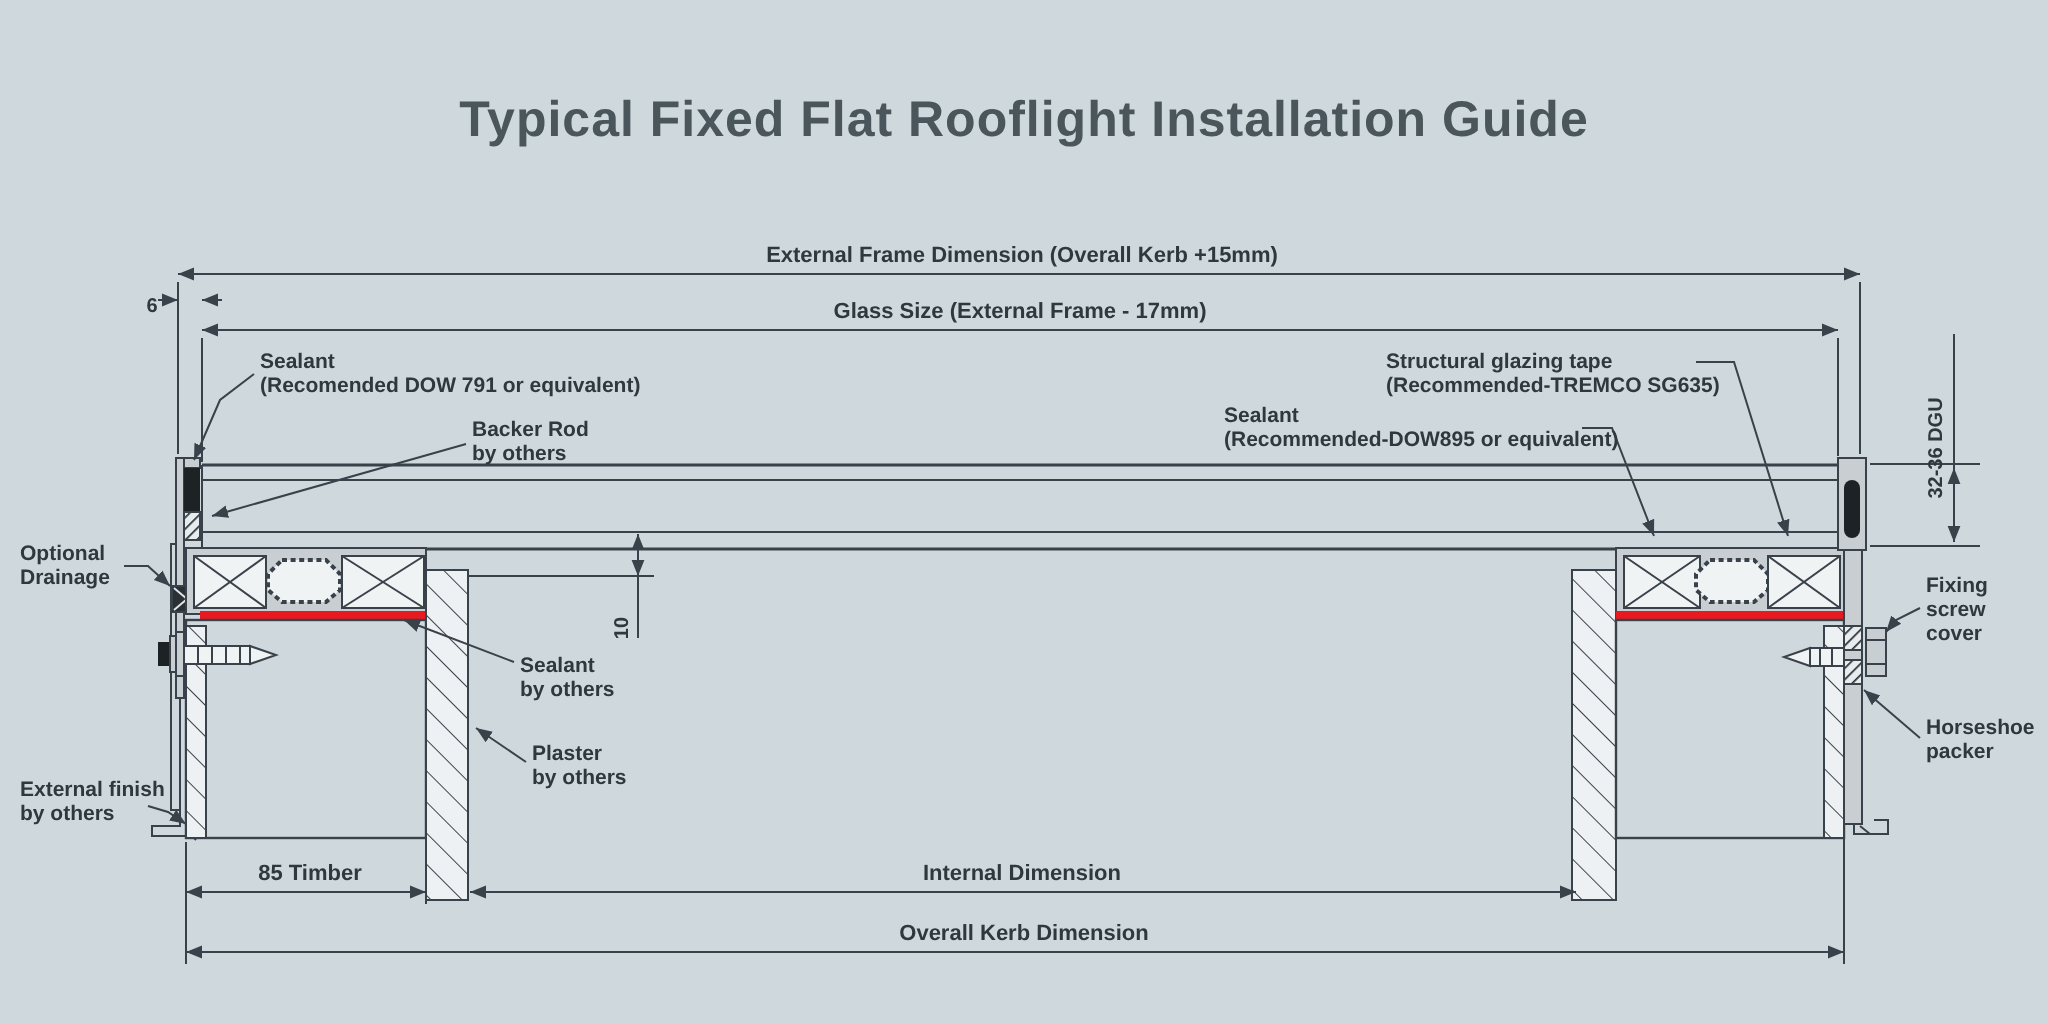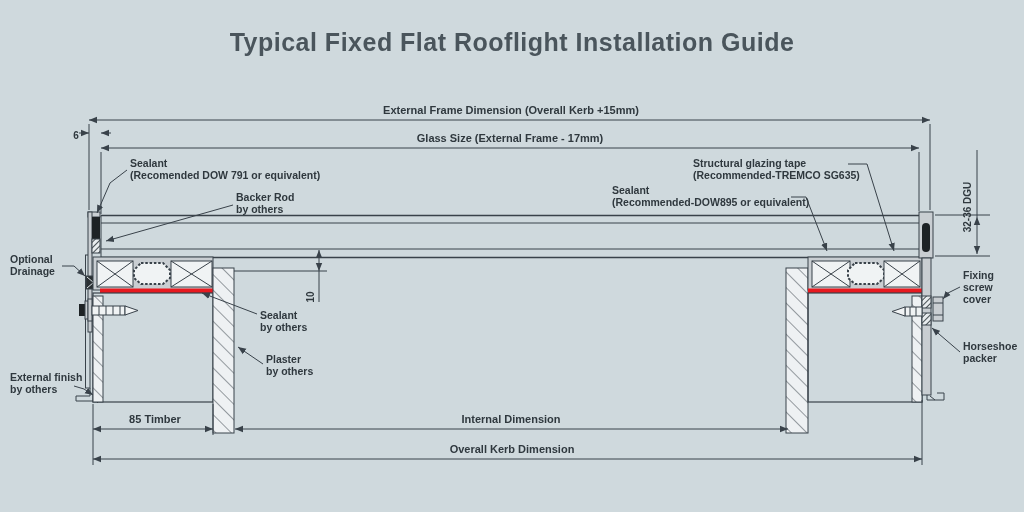--- a/index.html
+++ b/index.html
@@ -2,21 +2,21 @@
 <html style="--background: #cfd9dd; --line: #39424a; --ink: #2f383e; --title-ink: #4a555c; --sealant-red: #e8191f; --aluminum: #c9ced2;"><head>
 <meta charset="utf-8">
 <style>
   html,body{margin:0;padding:0;}
   body{
     width:1024px;height:512px;
     background:var(--background,#cfd9dd);
     font-family:"Liberation Sans",sans-serif;
     overflow:hidden;
   }
-  .stage{position:relative;width:1024px;height:440px;}
+  .stage{position:relative;width:1024px;height:440px;margin-top:17px;}
   svg{display:block;}
   .ln{stroke:var(--line,#39424a);stroke-width:1;fill:none;}
   .ln16{stroke:var(--line,#39424a);stroke-width:1.6;fill:none;}
   .alu{fill:var(--aluminum,#c9ced2);stroke:var(--line,#39424a);stroke-width:1;}
   .whitebox{fill:#f0f3f4;stroke:var(--line,#39424a);stroke-width:1;}
   .dark{fill:#1d2225;stroke:none;}
   .redseal{fill:var(--sealant-red,#e8191f);stroke:none;}
   .kerb{fill:none;stroke:var(--line,#39424a);stroke-width:1.2;}
   .hatchfill{fill:url(#hatch);stroke:var(--line,#39424a);stroke-width:1;}
   .densefill{fill:url(#dense);stroke:var(--line,#39424a);stroke-width:1;}

